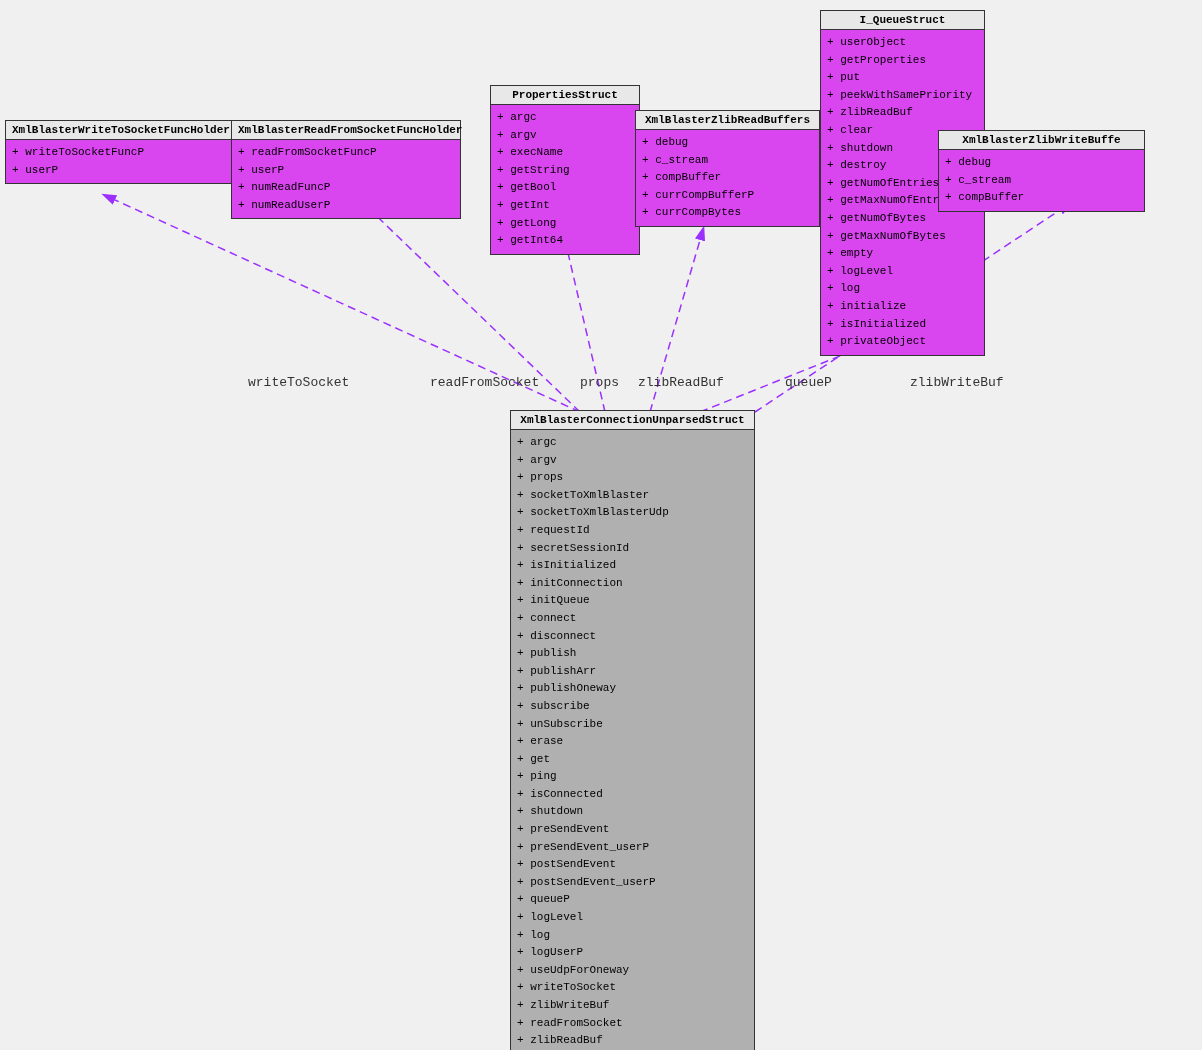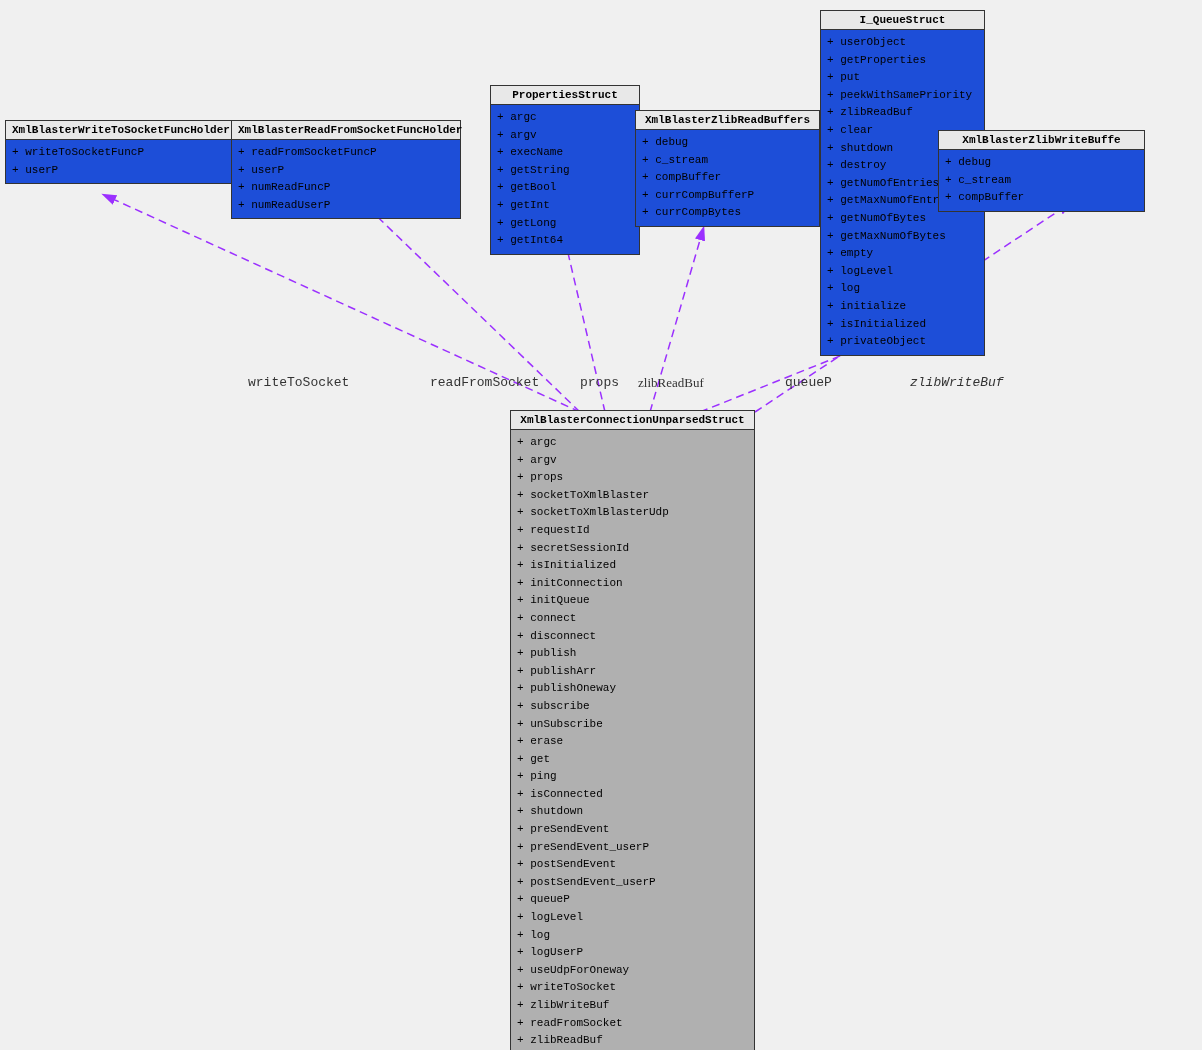--- a/index.html
+++ b/index.html
@@ -12,21 +12,21 @@
       overflow: hidden;
       position: relative;
     }
     .diagram-container {
       position: relative;
       width: 1202px;
       height: 1050px;
     }
     .uml-box {
       position: absolute;
-      background: #1d4ed8;
+      background: #d946ef;
       border: 1.5px solid #333;
       font-family: 'Courier New', Courier, monospace;
       font-size: 11px;
     }
     .uml-box .title {
       background: #e8e8e8;
       border-bottom: 1.5px solid #333;
       padding: 3px 6px;
       font-weight: bold;
       text-align: center;
@@ -191,17 +191,17 @@
       <div>+ writeToSocket</div>
       <div>+ zlibWriteBuf</div>
       <div>+ readFromSocket</div>
       <div>+ zlibReadBuf</div>
     </div>
   </div>
 
   <span class="edge-label" style="left:248px; top:375px;">writeToSocket</span>
   <span class="edge-label" style="left:430px; top:375px;">readFromSocket</span>
   <span class="edge-label" style="left:568px; top:375px;margin-left:12px;">props</span>
-  <span class="edge-label" style="left:638px; top:375px;font-family:Liberation Serif, serif;">zlibReadBuf</span>
+  <span class="edge-label" style="left:638px; top:375px;">zlibReadBuf</span>
   <span class="edge-label" style="left:785px; top:375px;">queueP</span>
-  <span class="edge-label" style="left:910px; top:375px;font-style:italic;">zlibWriteBuf</span>
+  <span class="edge-label" style="left:910px; top:375px;">zlibWriteBuf</span>
 
 </div>
 
 </body></html>

